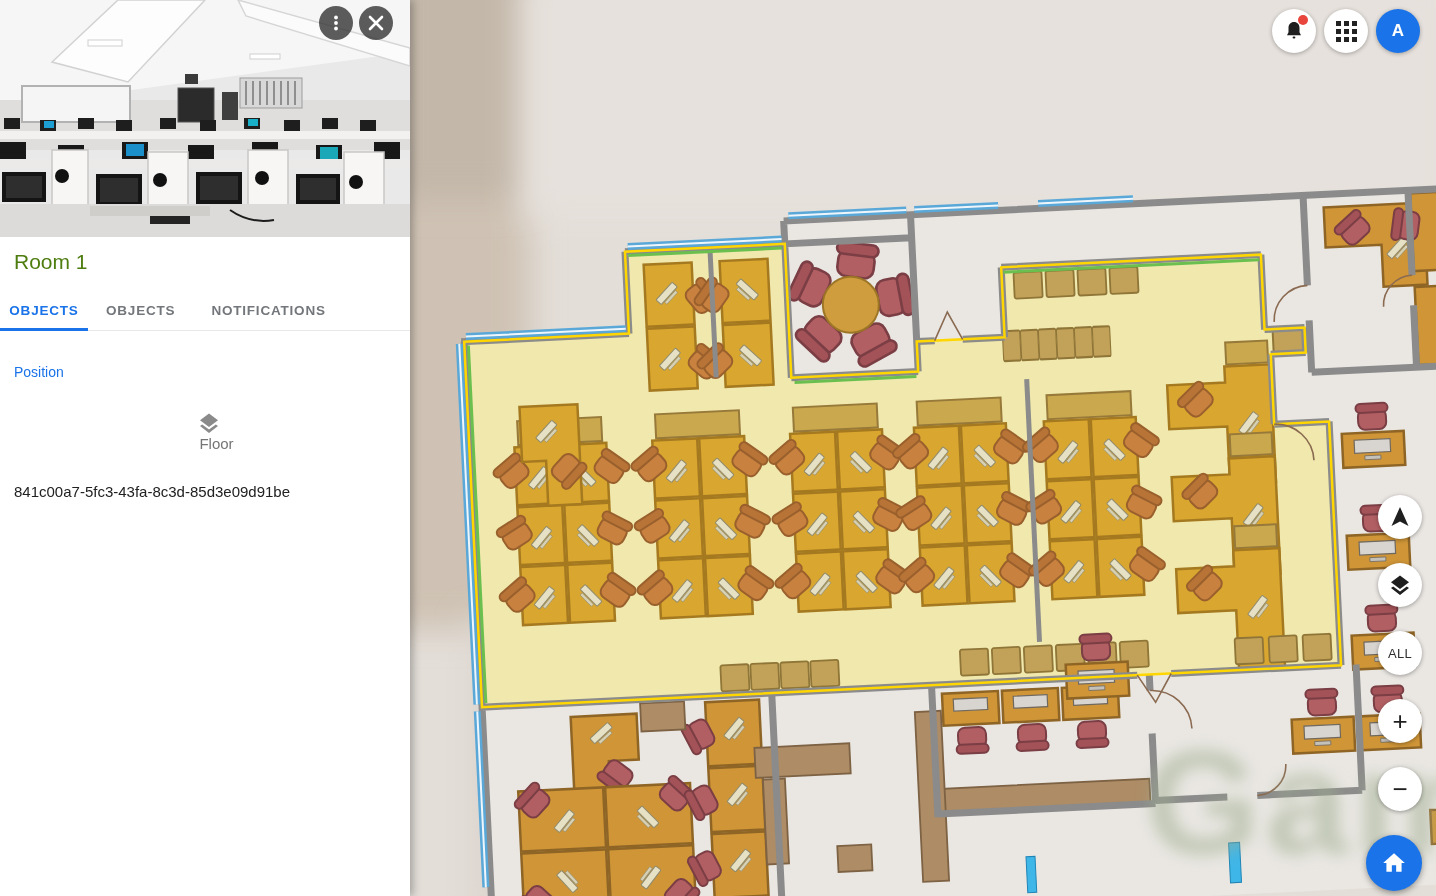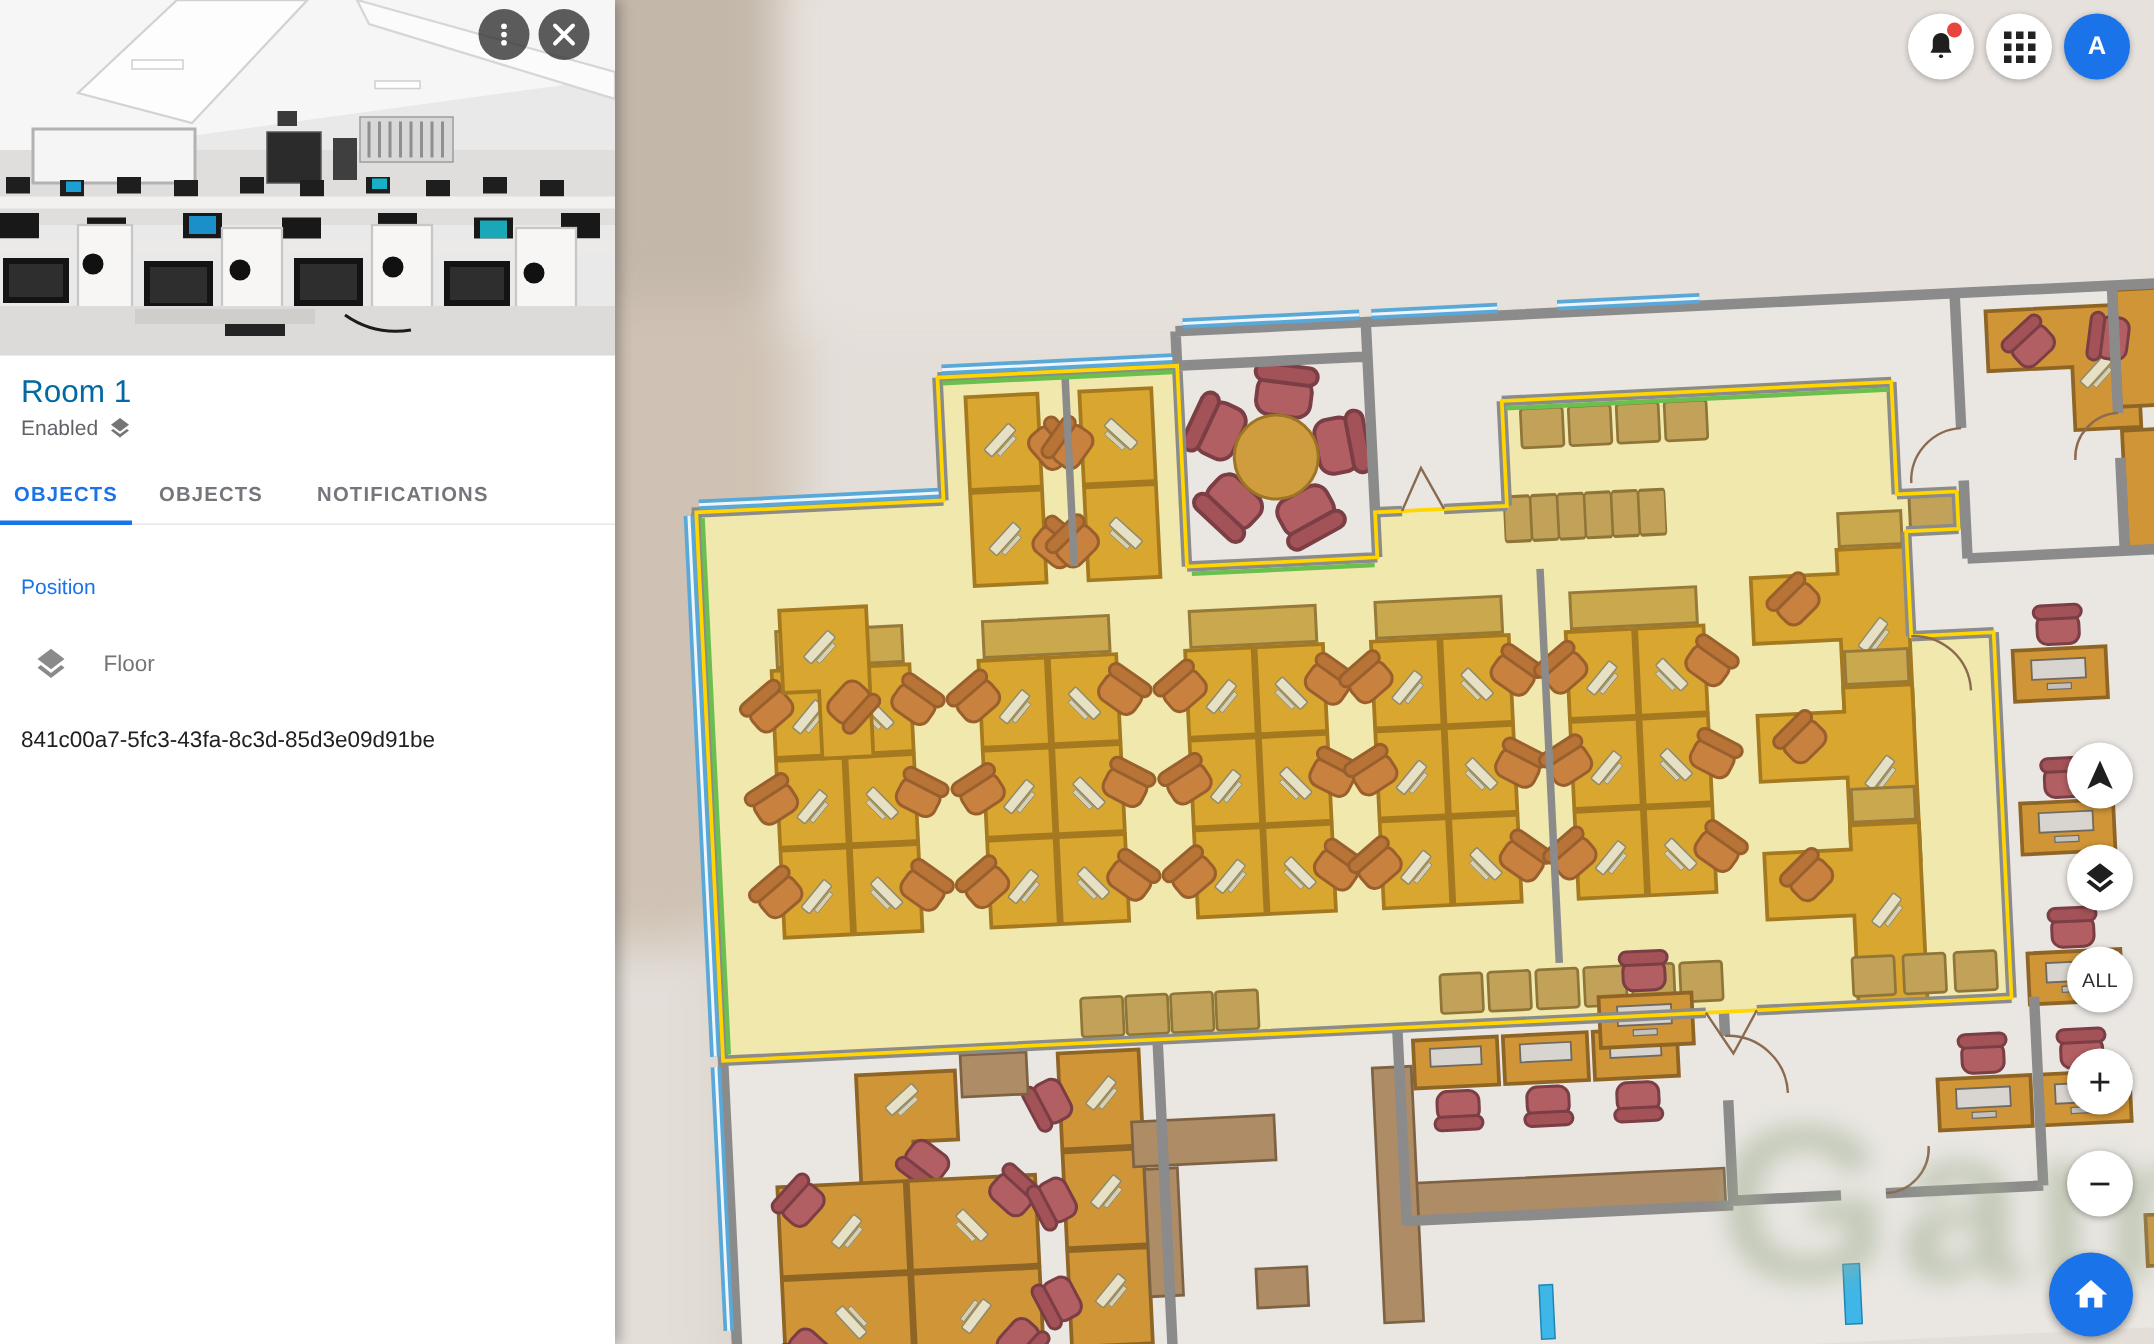--- a/index.html
+++ b/index.html
@@ -37,31 +37,31 @@
   
   .panel{position:absolute;left:0;top:0;width:410px;height:896px;background:#fff;
          box-shadow:3px 0 8px rgba(0,0,0,.28);z-index:5;}
   .photo{position:relative;width:410px;height:237px;overflow:hidden;background:#e8e8e8;}
   .photo-btn{position:absolute;top:6px;width:34px;height:34px;border-radius:50%;
              background:rgba(48,48,48,.78);border:none;display:flex;align-items:center;
              justify-content:center;cursor:pointer;}
   .kebab{left:319px;}
   .closeb{left:359px;}
   .panel-body{padding:0 14px;}
-  .room-title{font-size:21px;font-weight:500;color:#0369a1;margin-top:13px;}
+  .room-title{font-size:21px;font-weight:500;color:#4d7c0f;margin-top:13px;}
   .status-row{display:flex;align-items:center;gap:7px;margin-top:3px;
               font-size:14px;color:#5f6368;}
   .tabs{display:flex;margin:16px -14px 0;border-bottom:1px solid #e8e8e8;}
   .tab{height:40px;display:flex;align-items:center;justify-content:center;
        font-size:13.5px;font-weight:700;letter-spacing:.8px;color:#73777b;
        background:none;border:none;cursor:pointer;padding:0 18px;position:relative;}
   .tab.active{color:#1a73e8;width:88px;padding:0;}
   .tab.active::after{content:"";position:absolute;left:0;right:0;bottom:-1px;height:3px;background:#1a73e8;}
   .sec-head{font-size:14px;font-weight:400;color:#1a73e8;margin-top:33px;}
-  .floor-row{display:flex;align-items:center;margin-top:31px;}
+  .floor-row{display:flex;align-items:center;margin-top:31px;flex-direction:column;}
   .floor-row .ic{margin-left:8px;}
   .floor-label{margin-left:23px;font-size:15px;color:#757575;}
   .sec-value{font-size:15px;color:#212121;margin-top:31px;}
 </style>
 </head>
 <body>
 
 <div class="app">
 
   <div class="map-area">
@@ -464,27 +464,20 @@
       </button>
       <button class="photo-btn closeb">
         <svg width="18" height="18" viewBox="0 0 18 18">
           <path d="M3,3 L15,15 M15,3 L3,15" stroke="#fff" stroke-width="2.6" stroke-linecap="round"></path>
         </svg>
       </button>
     </div>
 
     <div class="panel-body">
       <div class="room-title">Room 1</div>
-      <div class="status-row">
-        <span>Enabled</span>
-        <svg width="16" height="16" viewBox="0 0 24 24">
-          <path fill="#757575" d="M12 2.5 3 9.3l9 6.8 9-6.8z"></path>
-          <path fill="#757575" d="M12 18.6 5.2 13.4 3 15.1l9 6.9 9-6.9-2.2-1.7z"></path>
-        </svg>
-      </div>
 
       <div class="tabs">
         <button class="tab active">OBJECTS</button>
         <button class="tab">OBJECTS</button>
         <button class="tab">NOTIFICATIONS</button>
       </div>
 
       <div class="sec-head">Position</div>
       <div class="floor-row">
         <svg class="ic" width="24" height="24" viewBox="0 0 24 24">

